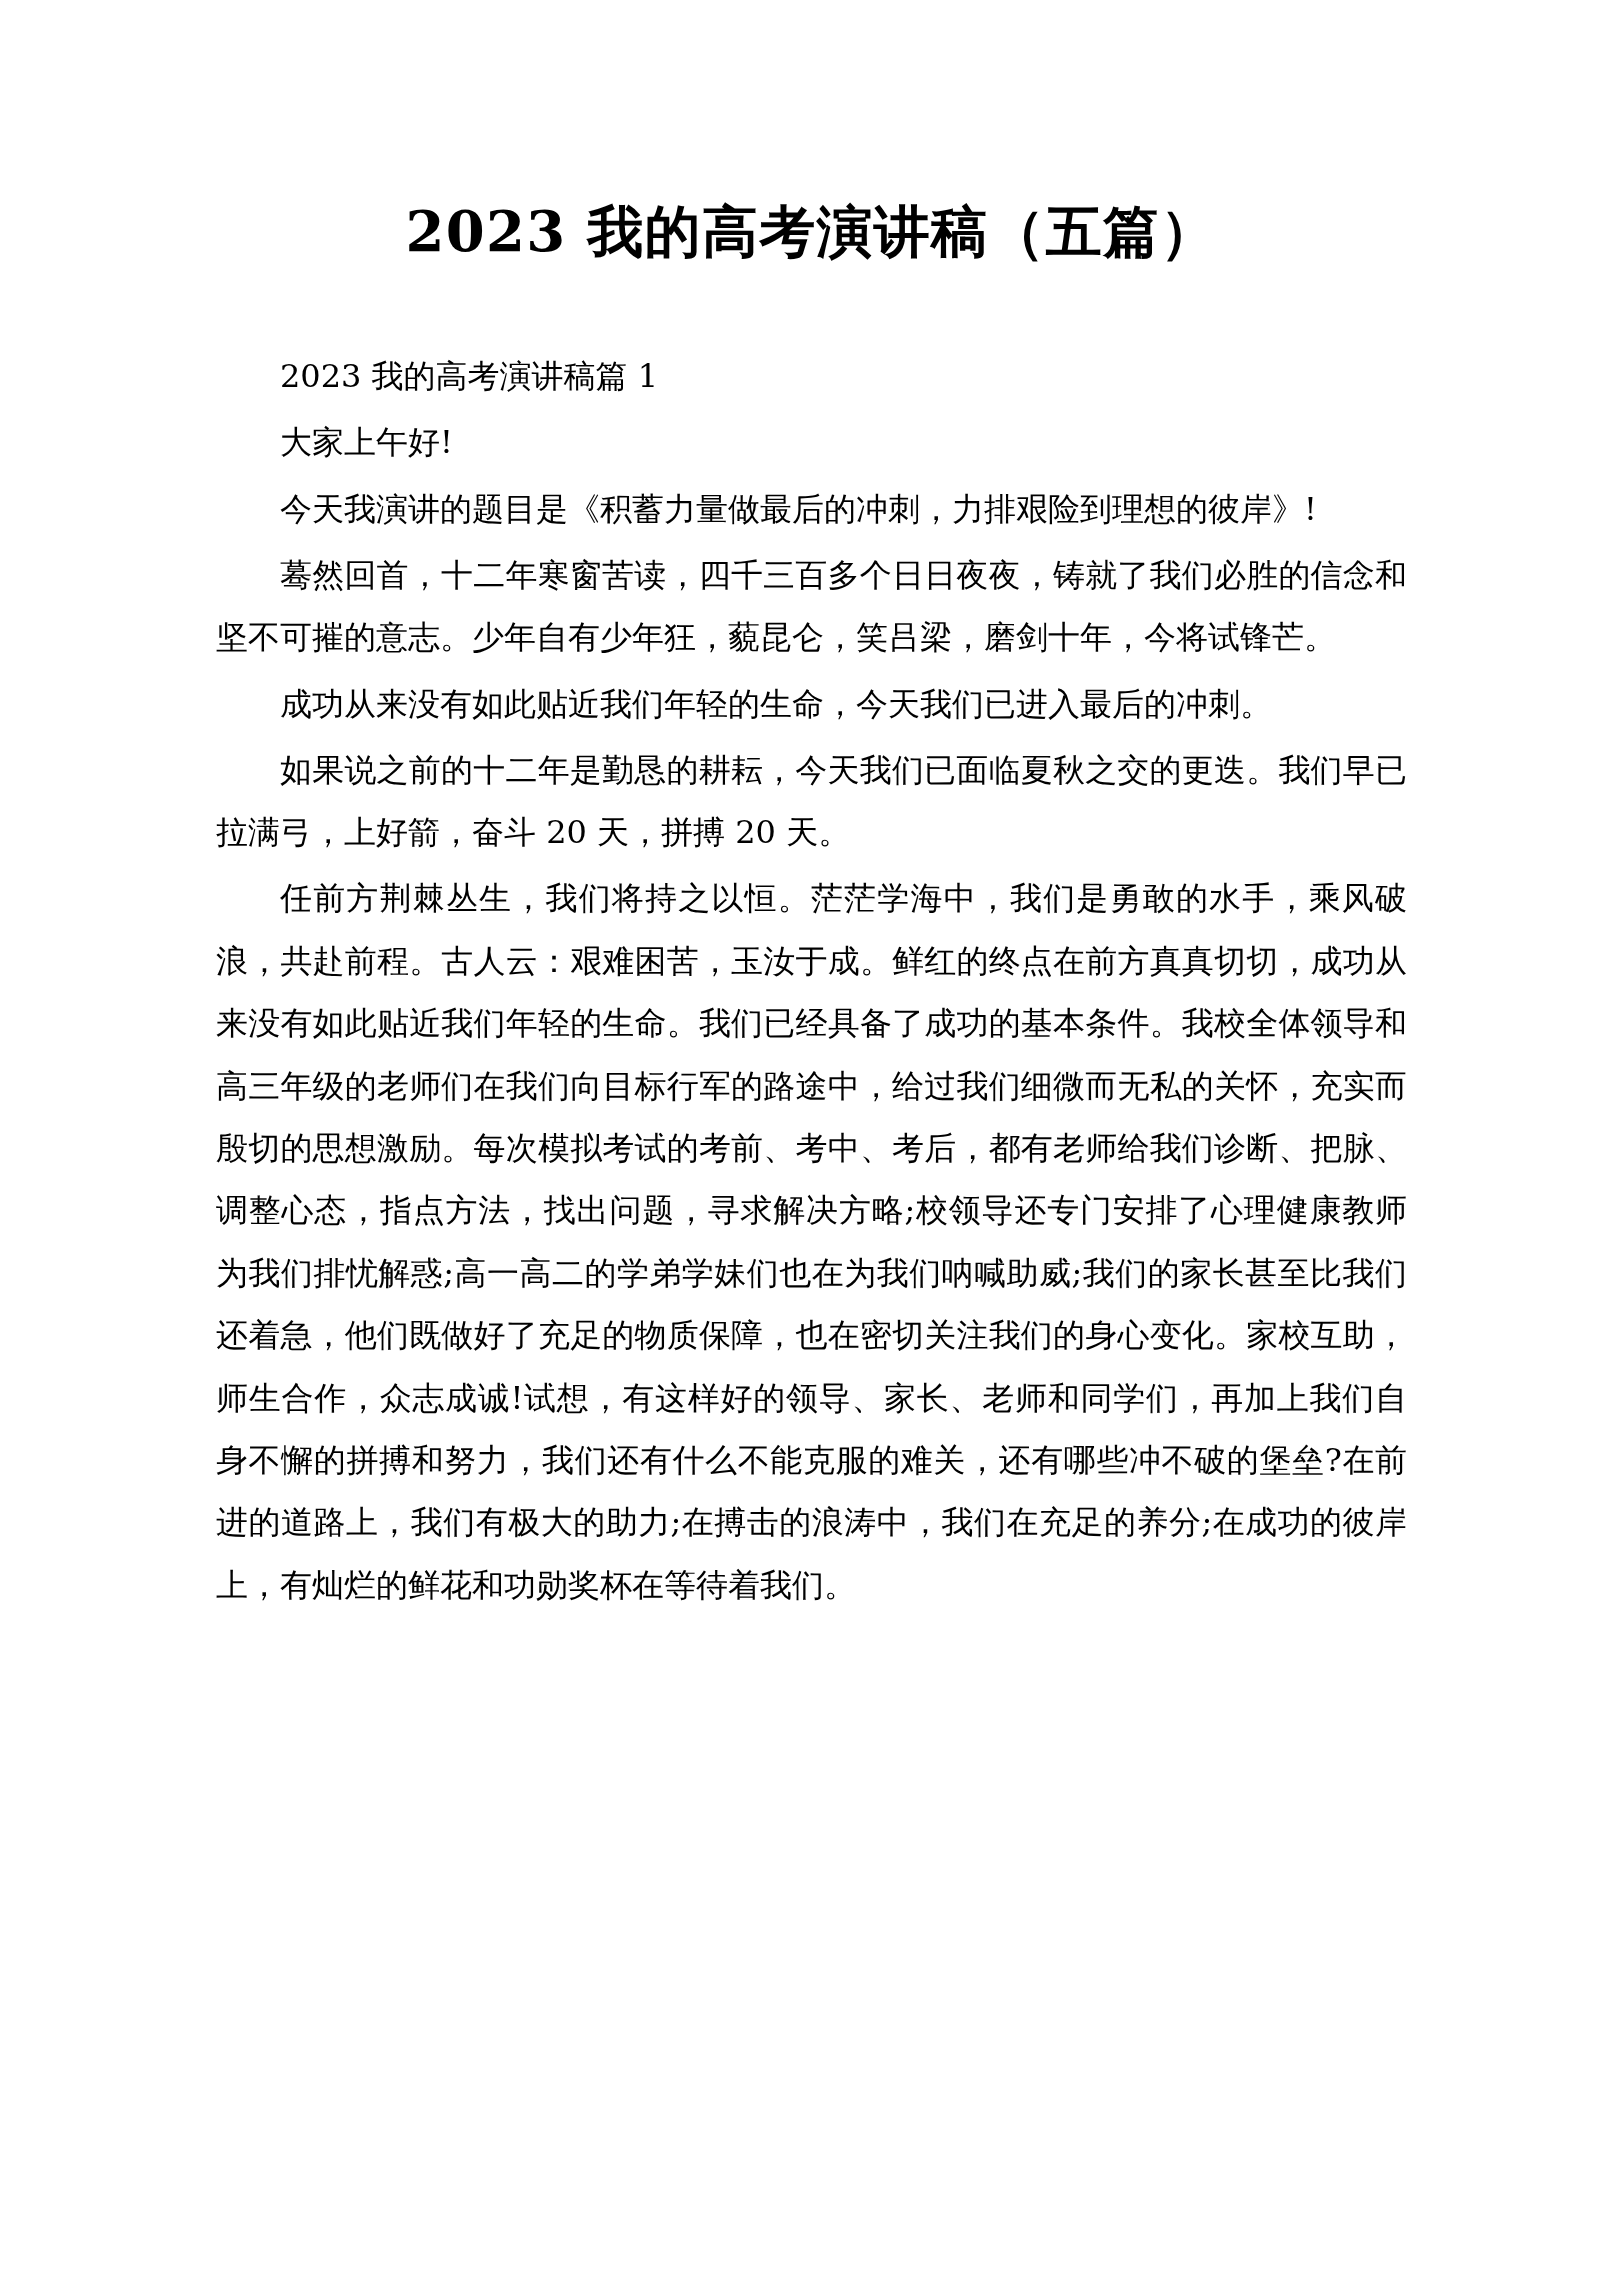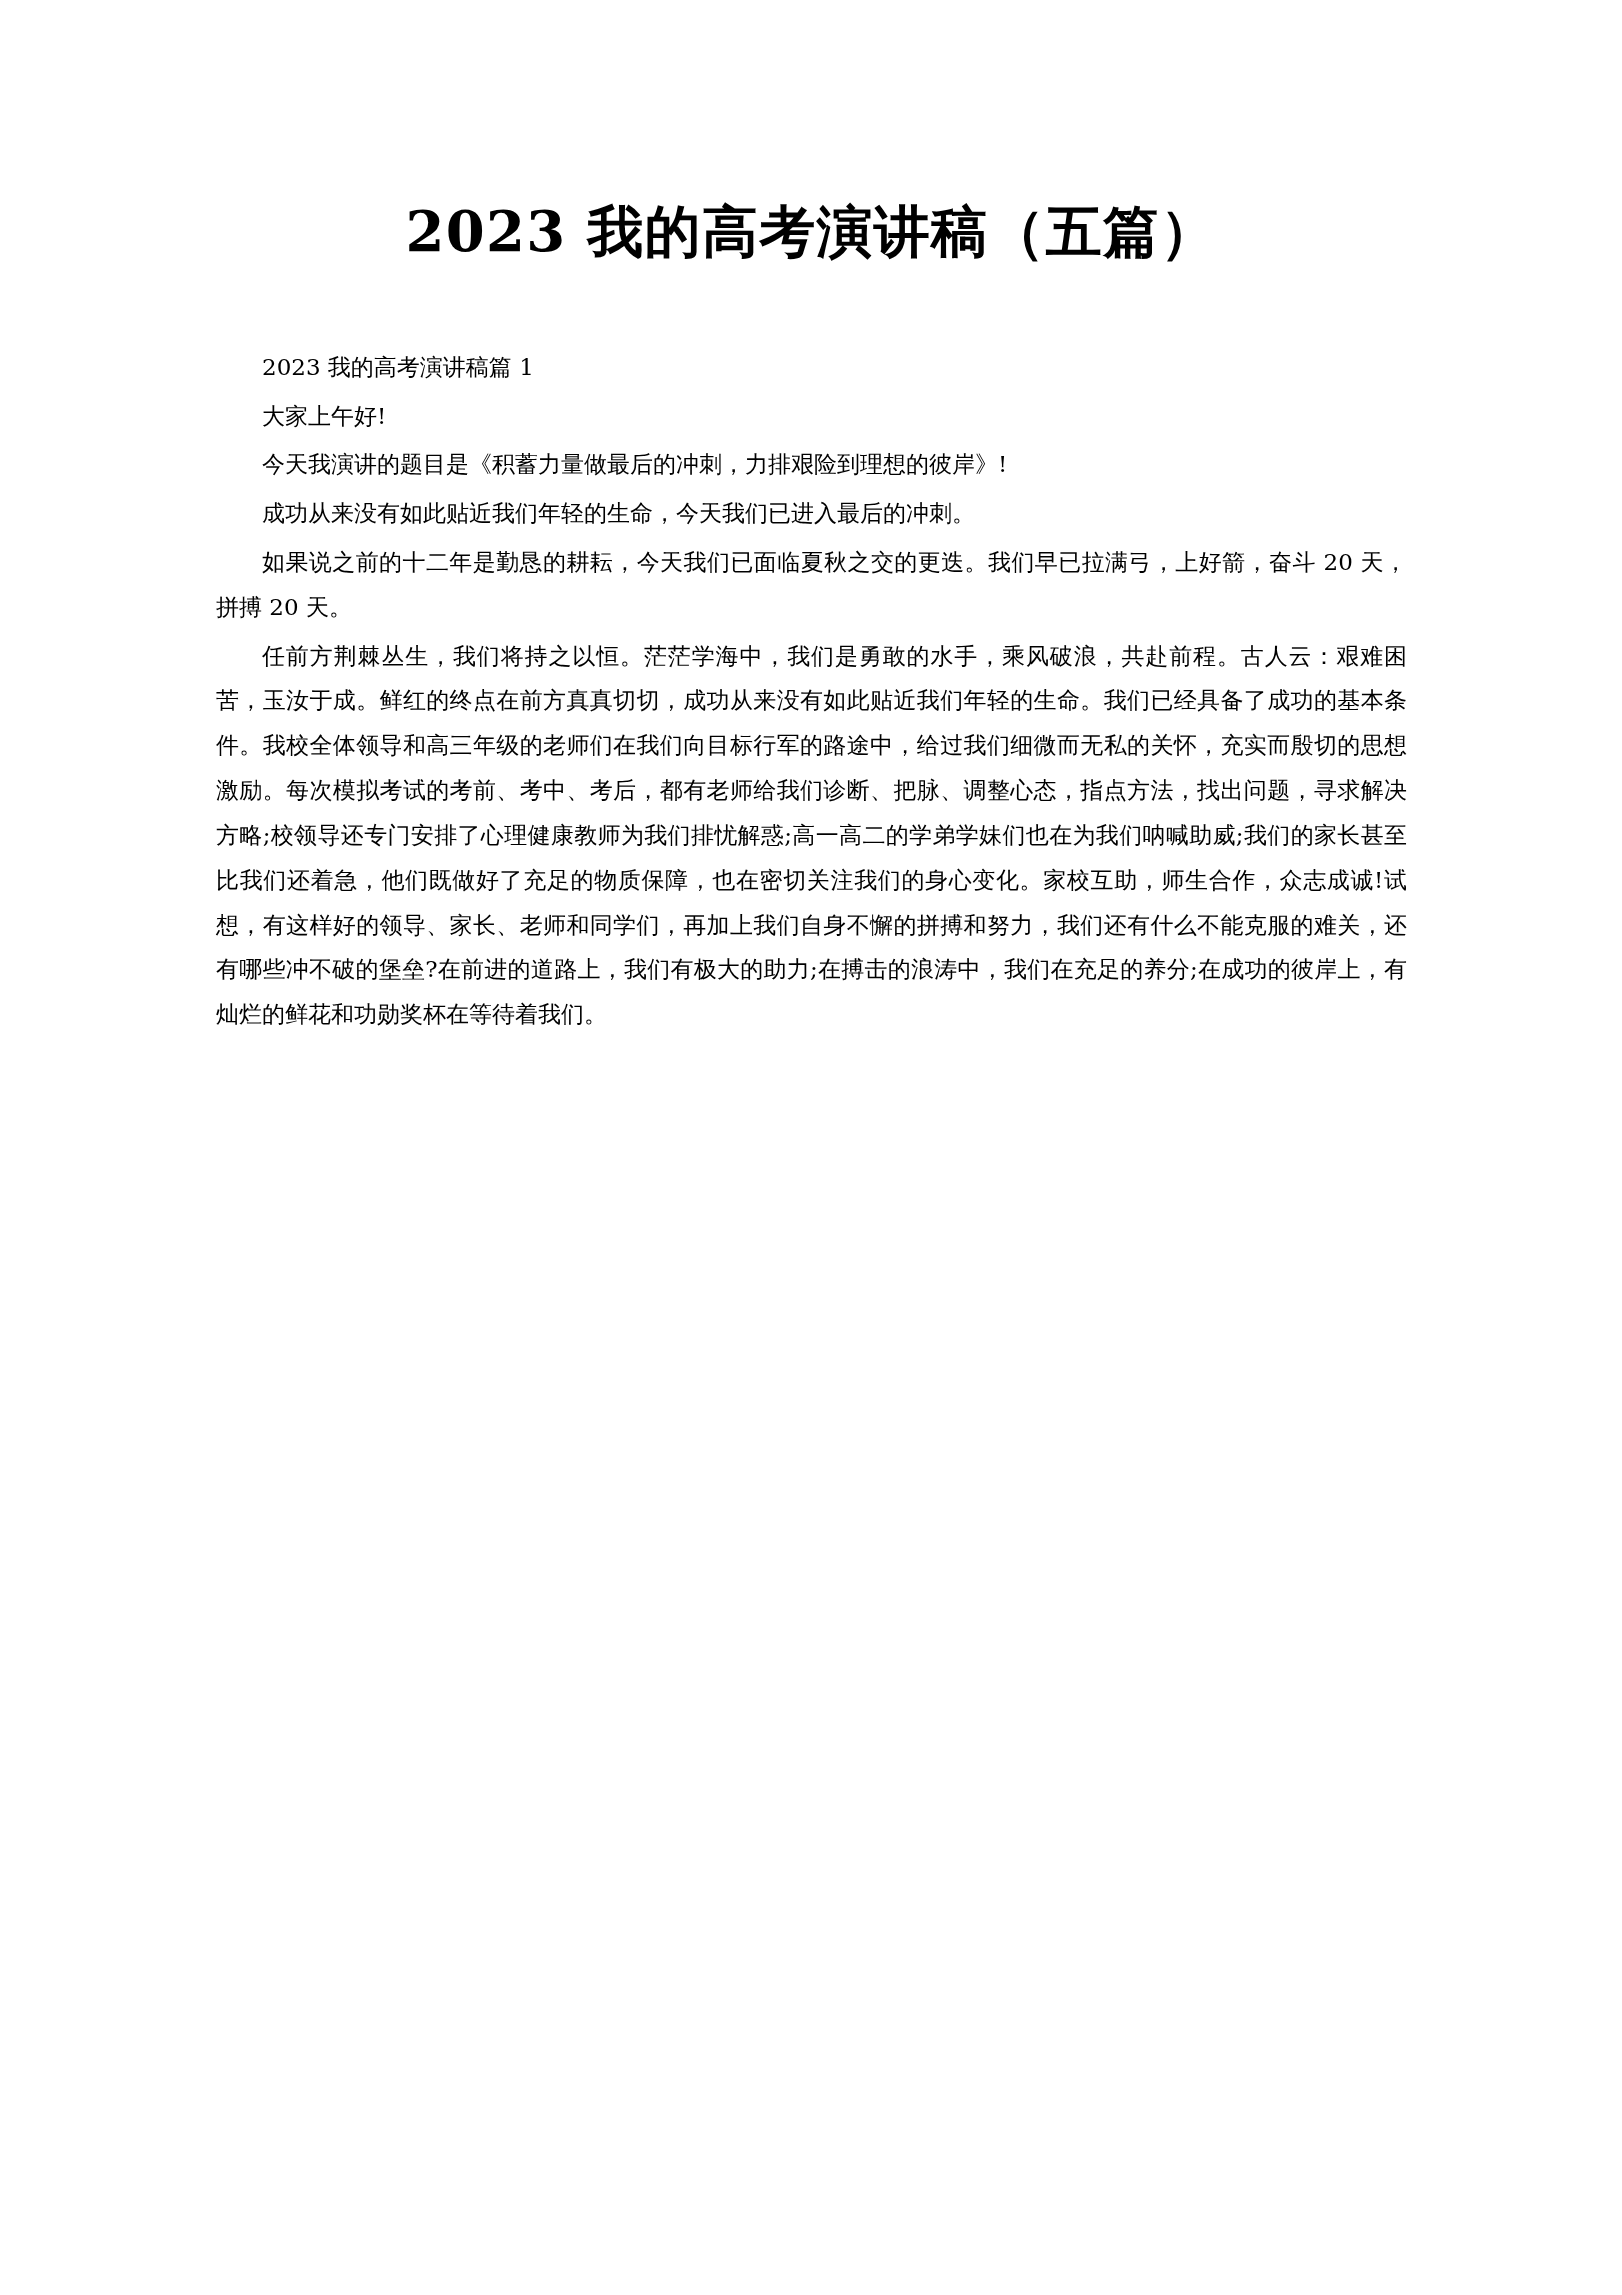--- a/index.html
+++ b/index.html
@@ -24,40 +24,41 @@
   .doc-title {
     font-family: "DejaVu Serif", "Liberation Serif", serif;
     font-weight: bold;
     font-size: 56px;
     line-height: 1.25;
     text-align: center;
     letter-spacing: 1.3px;
     margin: 0 0 79px 0;
   }
   .body-block {
-    font-size: 23px;
+    font-size: 32px;
     line-height: 1.95;
     text-align: justify;
     text-justify: inter-ideograph;
   }
   p.para {
     margin: 0 0 3.9px 0;
     text-indent: 2em;
   }
 </style>
 </head>
 <body>
 
 <div class="page">
 
   <h1 class="doc-title">2023 我的高考演讲稿（五篇）</h1>
 
   <div class="body-block">
     <p class="para">2023 我的高考演讲稿篇 1</p>
     <p class="para">大家上午好!</p>
     <p class="para">今天我演讲的题目是《积蓄力量做最后的冲刺，力排艰险到理想的彼岸》!</p>
+    <p class="para">蓦然回首，十二年寒窗苦读，四千三百多个日日夜夜，铸就了我们必胜的信念和坚不可摧的意志。少年自有少年狂，藐昆仑，笑吕梁，磨剑十年，今将试锋芒。</p>
     <p class="para">成功从来没有如此贴近我们年轻的生命，今天我们已进入最后的冲刺。</p>
     <p class="para">如果说之前的十二年是勤恳的耕耘，今天我们已面临夏秋之交的更迭。我们早已拉满弓，上好箭，奋斗 20 天，拼搏 20 天。</p>
     <p class="para">任前方荆棘丛生，我们将持之以恒。茫茫学海中，我们是勇敢的水手，乘风破浪，共赴前程。古人云：艰难困苦，玉汝于成。鲜红的终点在前方真真切切，成功从来没有如此贴近我们年轻的生命。我们已经具备了成功的基本条件。我校全体领导和高三年级的老师们在我们向目标行军的路途中，给过我们细微而无私的关怀，充实而殷切的思想激励。每次模拟考试的考前、考中、考后，都有老师给我们诊断、把脉、调整心态，指点方法，找出问题，寻求解决方略;校领导还专门安排了心理健康教师为我们排忧解惑;高一高二的学弟学妹们也在为我们呐喊助威;我们的家长甚至比我们还着急，他们既做好了充足的物质保障，也在密切关注我们的身心变化。家校互助，师生合作，众志成诚!试想，有这样好的领导、家长、老师和同学们，再加上我们自身不懈的拼搏和努力，我们还有什么不能克服的难关，还有哪些冲不破的堡垒?在前进的道路上，我们有极大的助力;在搏击的浪涛中，我们在充足的养分;在成功的彼岸上，有灿烂的鲜花和功勋奖杯在等待着我们。</p>
   </div>
 
 </div>
 
 
 </body></html>

